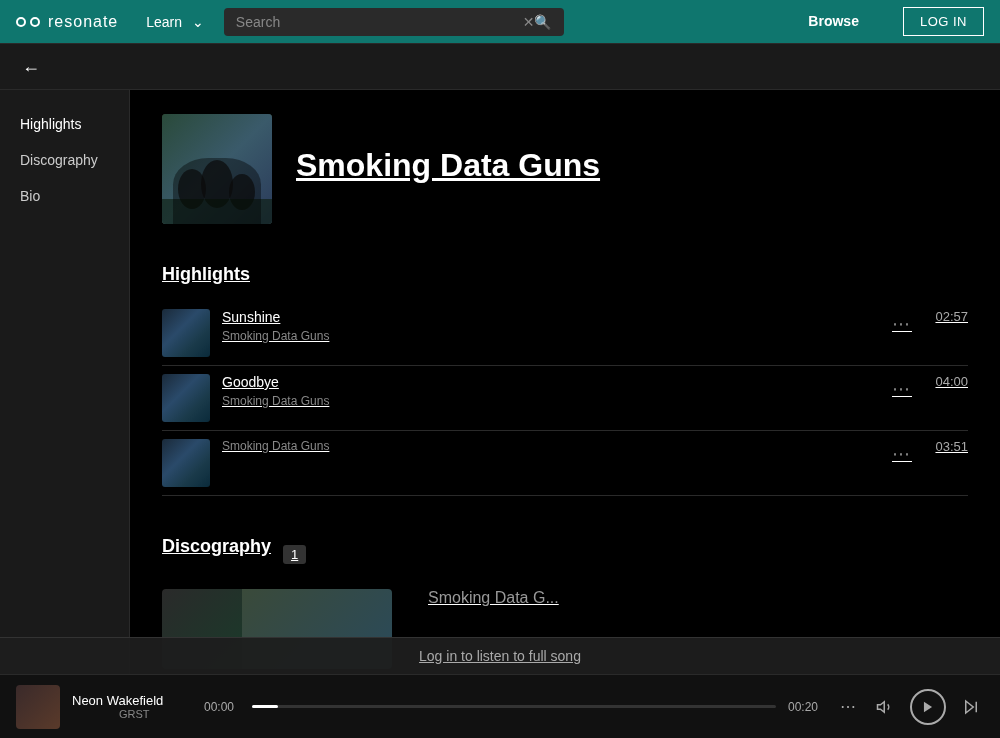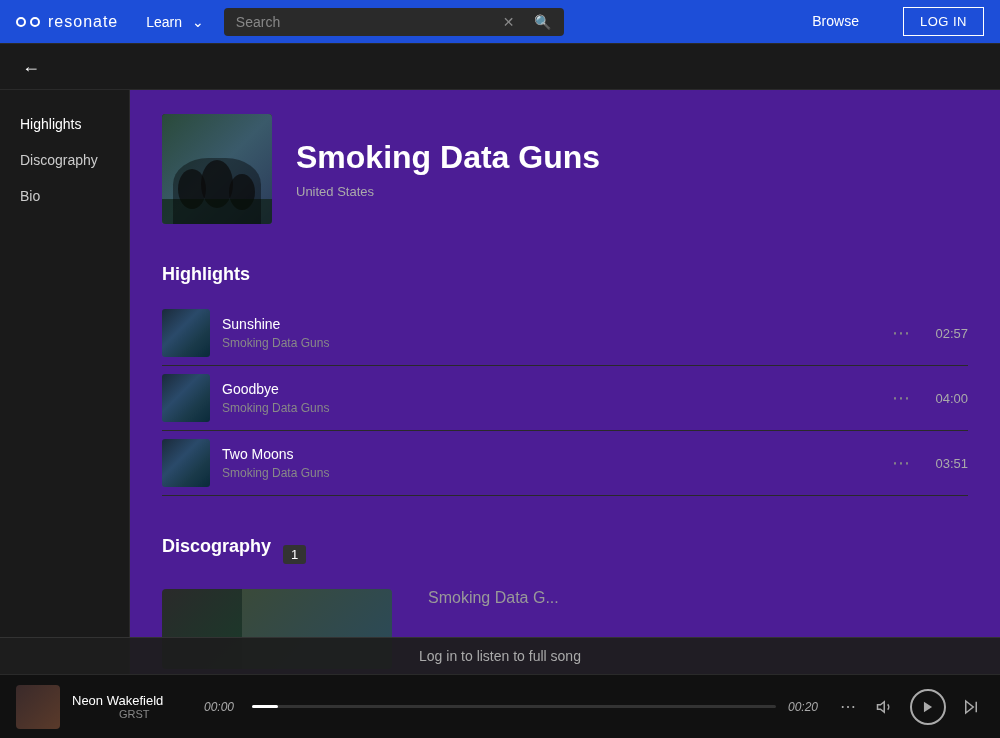--- a/index.html
+++ b/index.html
@@ -11,21 +11,21 @@
       height: 738px;
       width: 1000px;
       overflow: hidden;
       position: relative;
     }
 
     
     .top-nav {
       display: flex;
       align-items: center;
-      background: #1d4ed8;
+      background: #0f766e;
       height: 44px;
       padding: 0 16px;
       gap: 12px;
       border-bottom: 1px solid #2a2a2a;
     }
     .logo-area {
       display: flex;
       align-items: center;
       gap: 8px;
       margin-right: 8px;
@@ -59,35 +59,36 @@
       border-radius: 4px;
     }
     .search-bar {
       display: flex;
       align-items: center;
       background: #2a2a2a;
       border-radius: 4px;
       padding: 6px 12px;
       flex: 1;
       max-width: 340px;
-      gap: 20px;
+      gap: 0;
     }
     .search-bar input {
       background: none;
       border: none;
       color: #fff;
       font-size: 14px;
       outline: none;
       flex: 1;
     }
     .search-bar input::placeholder { color: #888; }
     .nav-links {
       display: flex;
       gap: 0;
       margin-left: auto;
+      font-weight: bold;
     }
     .nav-link {
       color: #fff;
       text-decoration: none;
       padding: 8px 24px;
       font-size: 14px;
       cursor: pointer;
       border-bottom: 2px solid transparent;
     }
     .login-btn {
@@ -138,21 +139,22 @@
       cursor: pointer;
       font-size: 14px;
     }
     .sidebar-item.active { color: #fff; font-weight: 500; }
 
     
     .content {
       flex: 1;
       overflow-y: auto;
       padding: 24px 32px;
-      background: #4c1d95;
+      background: #000000;
+      text-decoration: underline;
     }
     .content::-webkit-scrollbar { width: 6px; }
     .content::-webkit-scrollbar-track { background: #1a1a1a; }
     .content::-webkit-scrollbar-thumb { background: #444; border-radius: 3px; }
 
     
     .artist-header {
       display: flex;
       align-items: center;
       gap: 24px;
@@ -202,21 +204,21 @@
     .section-title {
       font-size: 18px;
       font-weight: 600;
       color: #fff;
       margin-bottom: 16px;
     }
 
     
     .track-item {
       display: flex;
-      align-items: center;
+      align-items: flex-start;
       padding: 8px 0;
       border-bottom: 1px solid #2a2a2a;
       gap: 12px;
       cursor: pointer;
     }
     .track-thumb {
       width: 48px;
       height: 48px;
       border-radius: 3px;
       background: #2a3a4a;
@@ -305,20 +307,21 @@
       bottom: 64px;
       left: 0;
       right: 0;
       background: rgba(30,30,30,0.95);
       text-align: center;
       padding: 10px;
       color: #aaa;
       font-size: 14px;
       z-index: 10;
       border-top: 1px solid #333;
+      text-decoration: underline;
     }
 
     
     .player-bar {
       position: absolute;
       bottom: 0;
       left: 0;
       right: 0;
       height: 64px;
       background: #111;
@@ -347,21 +350,20 @@
     .player-artist {
       color: #888;
       font-size: 11px;
       margin-left: 47px;
     }
     .progress-area {
       flex: 1;
       display: flex;
       align-items: center;
       gap: 12px;
-      font-style: italic;
     }
     .time-label {
       color: #aaa;
       font-size: 12px;
       min-width: 36px;
     }
     .progress-bar {
       flex: 1;
       height: 3px;
       background: #333;
@@ -464,21 +466,20 @@
 
             <ellipse cx="30" cy="75" rx="14" ry="20" fill="#111" opacity="0.7"></ellipse>
             <ellipse cx="55" cy="70" rx="16" ry="24" fill="#111" opacity="0.7"></ellipse>
             <ellipse cx="80" cy="78" rx="13" ry="18" fill="#111" opacity="0.7"></ellipse>
             <rect x="0" y="85" width="110" height="25" fill="#0a1a0a" opacity="0.6"></rect>
           </svg>
         </div>
       </div>
       <div>
         <div class="artist-name">Smoking Data Guns</div>
-        <div class="artist-country">United States</div>
       </div>
     </div>
 
     <div>
       <div class="section-title">Highlights</div>
 
       <div class="track-item">
         <div class="track-thumb">
           <div class="track-thumb-img"></div>
         </div>
@@ -500,21 +501,20 @@
         </div>
         <button class="track-menu">⋯</button>
         <div class="track-duration">04:00</div>
       </div>
 
       <div class="track-item">
         <div class="track-thumb">
           <div class="track-thumb-img"></div>
         </div>
         <div class="track-info">
-          <div class="track-name">Two Moons</div>
           <div class="track-artist">Smoking Data Guns</div>
         </div>
         <button class="track-menu">⋯</button>
         <div class="track-duration">03:51</div>
       </div>
     </div>
 
     <div class="discography-section">
       <div class="discography-header">
         <div class="section-title">Discography</div>

